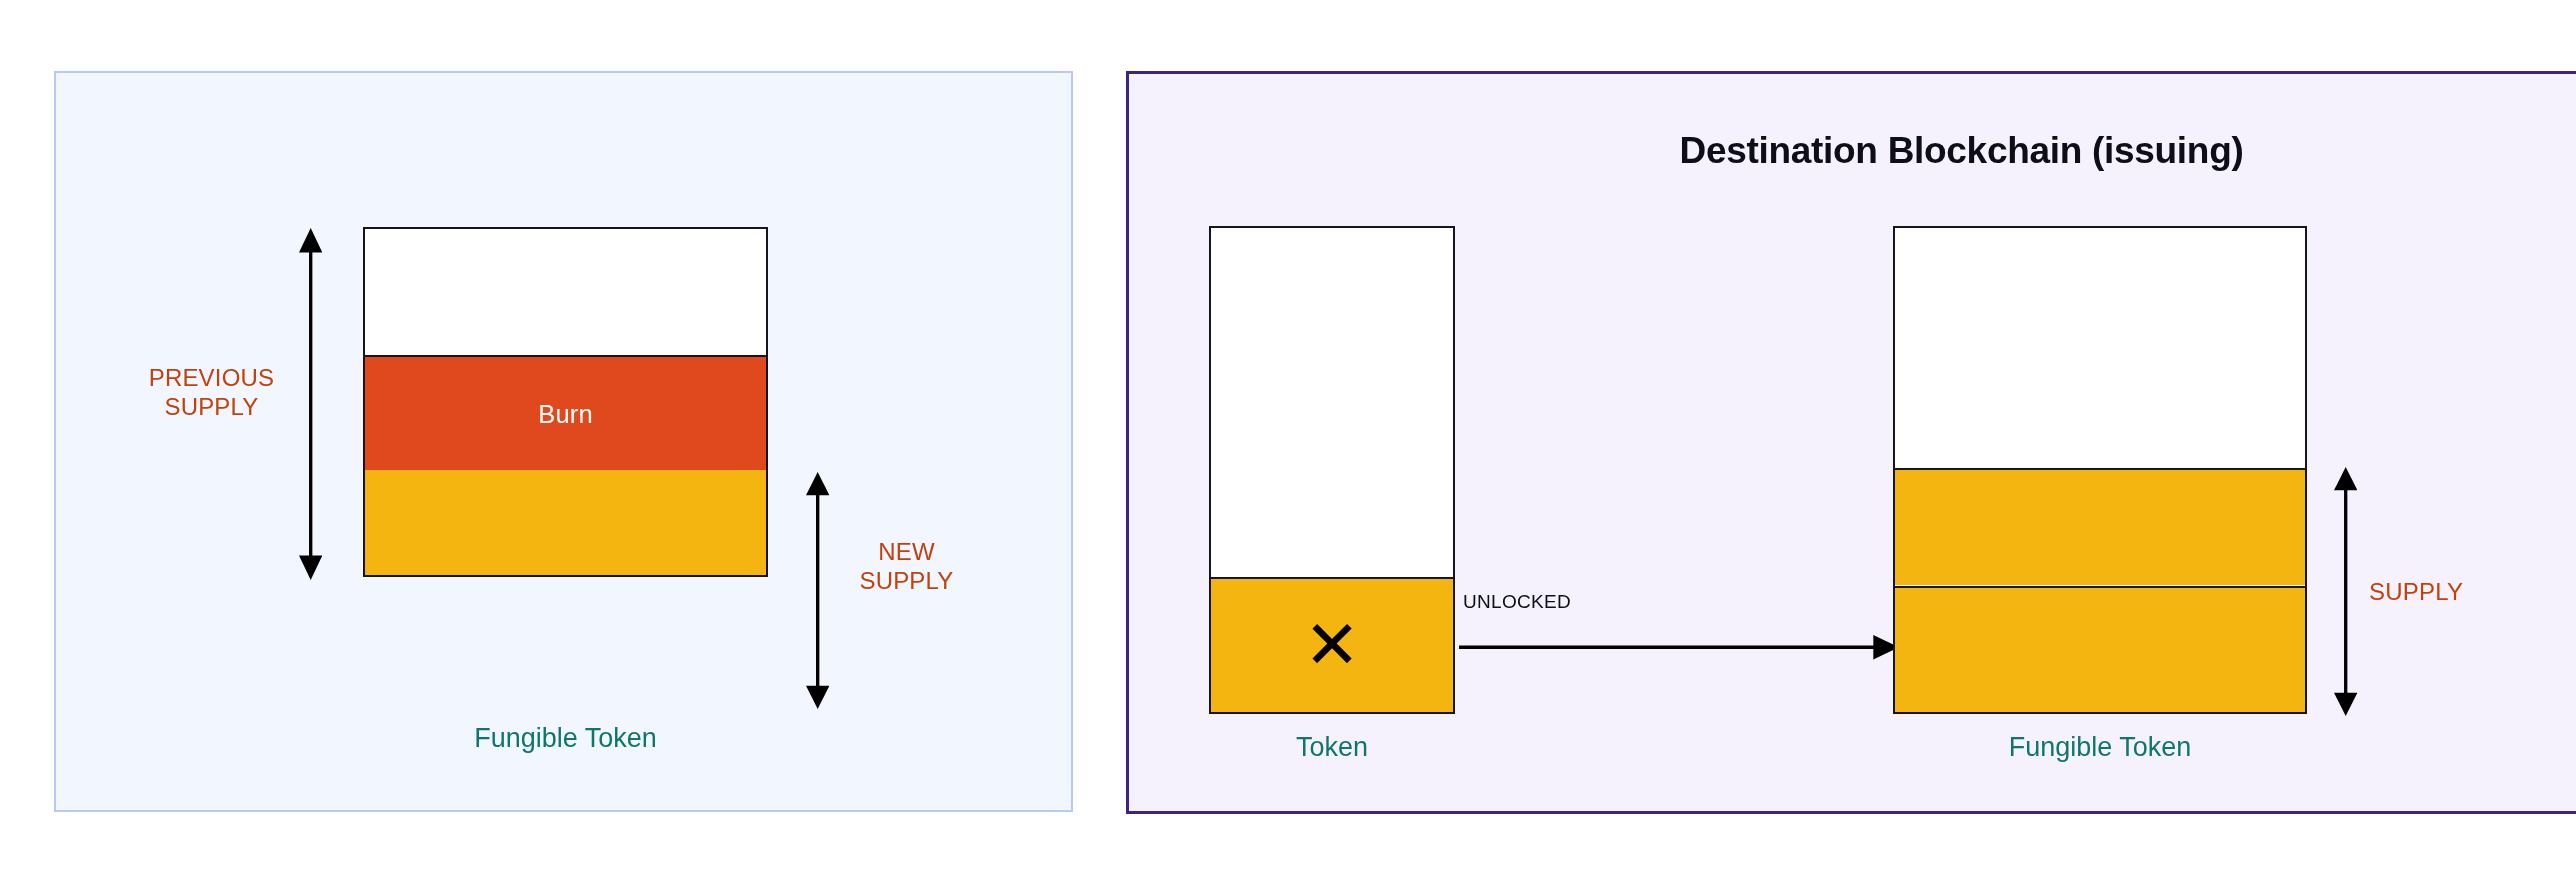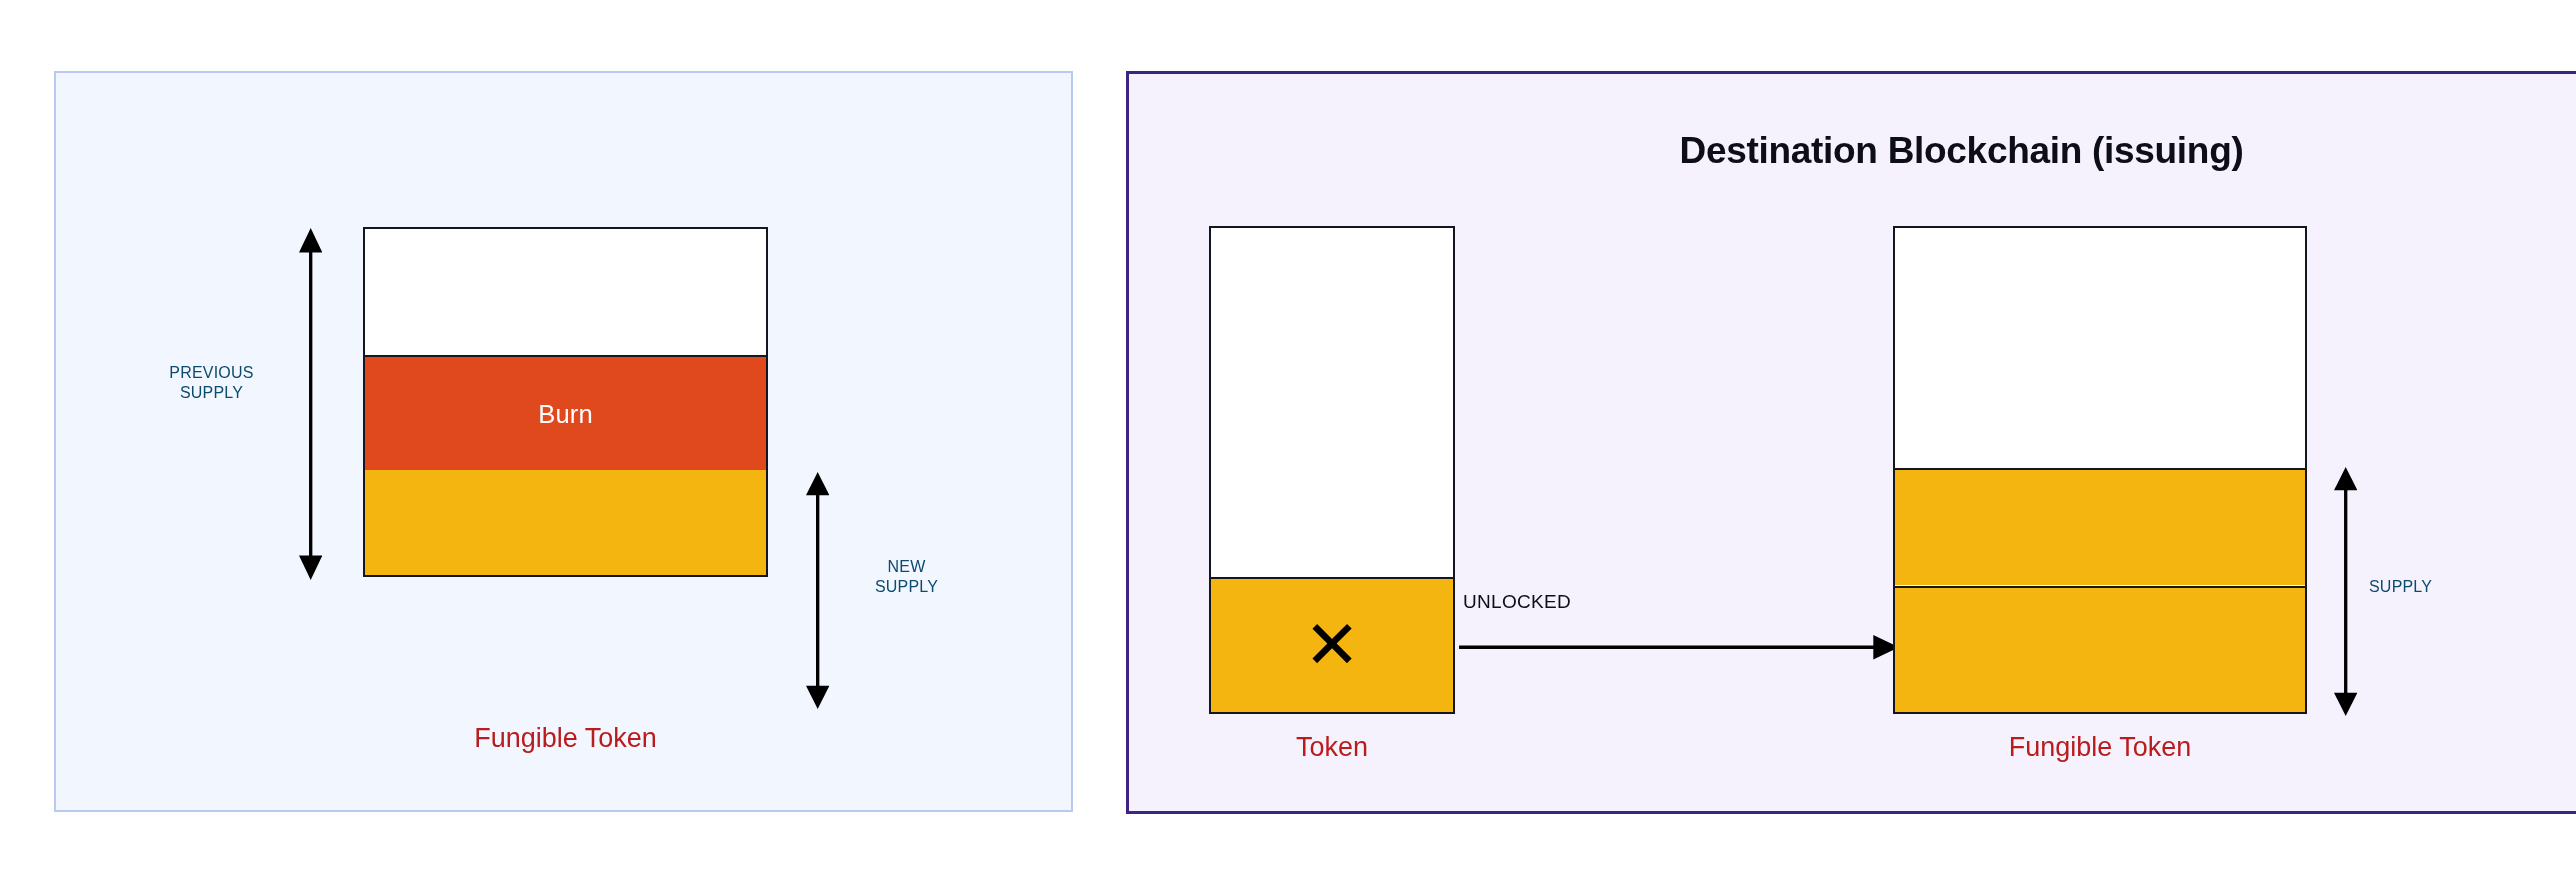--- a/index.html
+++ b/index.html
@@ -27,21 +27,21 @@
   #panel-destination .panel-title{top:56px;}
 
   
   .bar{position:absolute;box-sizing:border-box;border:2.2px solid #14161f;background:#ffffff;}
   .seg{position:absolute;left:0;right:0;box-sizing:border-box;}
   .seg-burn{background:#e0491d;border-top:2.2px solid #14161f;border-bottom:2.2px solid #14161f;
             display:flex;align-items:center;justify-content:center;}
   .seg-gold{background:#f5b511;}
   .seg-label{font-size:25.6px;color:#ffffff;font-weight:400;letter-spacing:0.1px;}
   .bar-caption{
-    position:absolute;text-align:center;font-size:27px;color:#b91c1c;white-space:nowrap;
+    position:absolute;text-align:center;font-size:27px;color:#0f766e;white-space:nowrap;
   }
 
   
   #bar-source-token{left:307px;top:154px;width:405px;height:350px;}
   #bar-source-token .seg-white{top:0;height:128px;background:#ffffff;}
   #bar-source-token .seg-burn{top:126px;height:118px;}
   #bar-source-token .seg-gold{top:241px;bottom:0;}
   #caption-source-token{left:307px;top:650px;width:405px;}
 
   
@@ -57,22 +57,22 @@
   #bar-dest-token .seg-gold-bottom{top:358px;bottom:0;background:#f5b511;border-top:2.2px solid #14161f;}
   #caption-dest-token{left:764px;top:658px;width:414px;}
 
   .x-mark{font-size:67px;font-weight:bold;line-height:1;color:#000000;
           font-family:"DejaVu Sans",sans-serif;}
 
   
   .vdim{position:absolute;}
   .vdim svg{display:block;}
   .dim-label{
-    position:absolute;text-align:center;font-size:16px;line-height:1.22;
-    color:#0c4a6e;letter-spacing:0.2px;white-space:pre-line;
+    position:absolute;text-align:center;font-size:24px;line-height:1.22;
+    color:#c2410c;letter-spacing:0.2px;white-space:pre-line;
   }
 
   
   #arrow-unlocked{position:absolute;left:330px;top:561px;}
   #label-unlocked{position:absolute;left:334px;top:517px;width:440px;text-align:left;
                   font-size:19px;letter-spacing:0.3px;color:#0d0e18;}
 </style>
 </head>
 <body>
 
@@ -98,21 +98,21 @@
   </div>
   <div class="bar-caption" id="caption-source-token">Fungible Token</div>
 
   <div class="vdim" style="left:750px;top:399px;">
     <svg width="23.4" height="237" viewBox="0 0 42 426" aria-hidden="true">
       <line x1="21" y1="26" x2="21" y2="400" stroke="#000000" stroke-width="6"></line>
       <polygon points="21,0 42,42 0,42" fill="#000000"></polygon>
       <polygon points="21,426 42,384 0,384" fill="#000000"></polygon>
     </svg>
   </div>
-  <div class="dim-label" style="left:781px;top:484px;width:139px;">NEW
+  <div class="dim-label" style="left:781px;top:464px;width:139px;">NEW
 SUPPLY</div>
 
 </div>
 
 <div class="panel" id="panel-destination">
 
   <div class="panel-title">Destination Blockchain (issuing)</div>
 
   <div class="bar" id="bar-pool">
     <div class="seg seg-white"></div>

